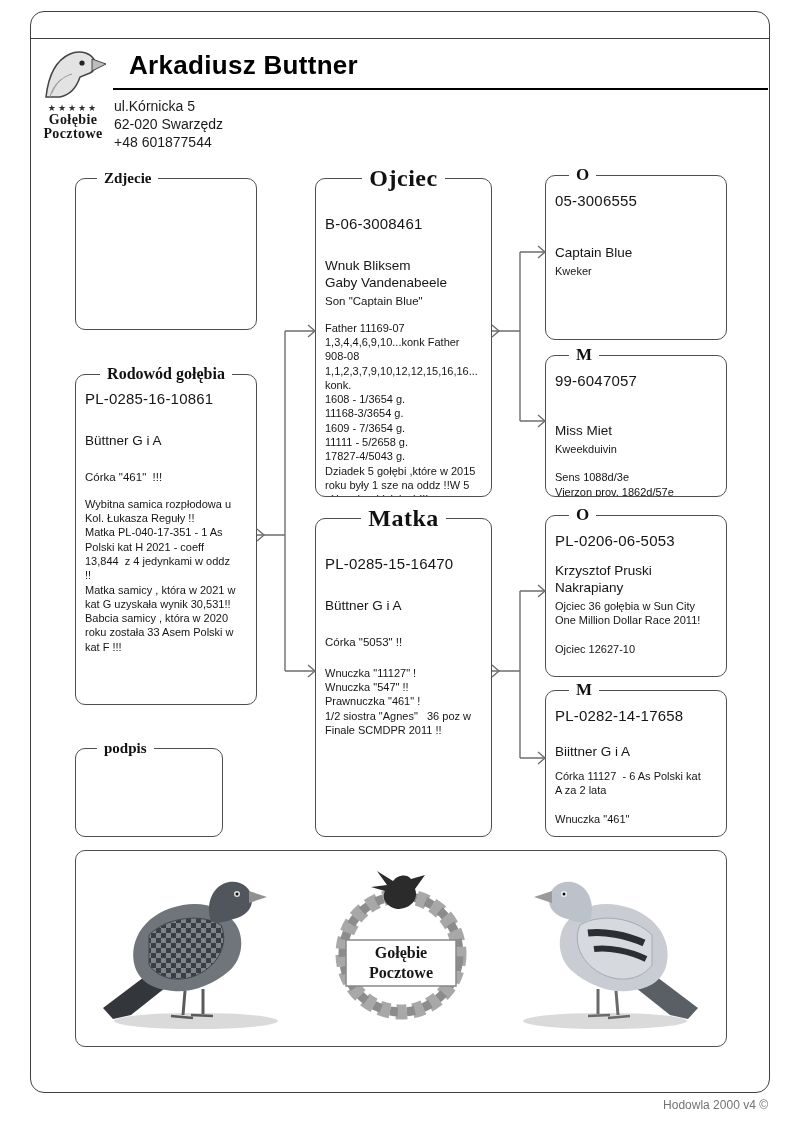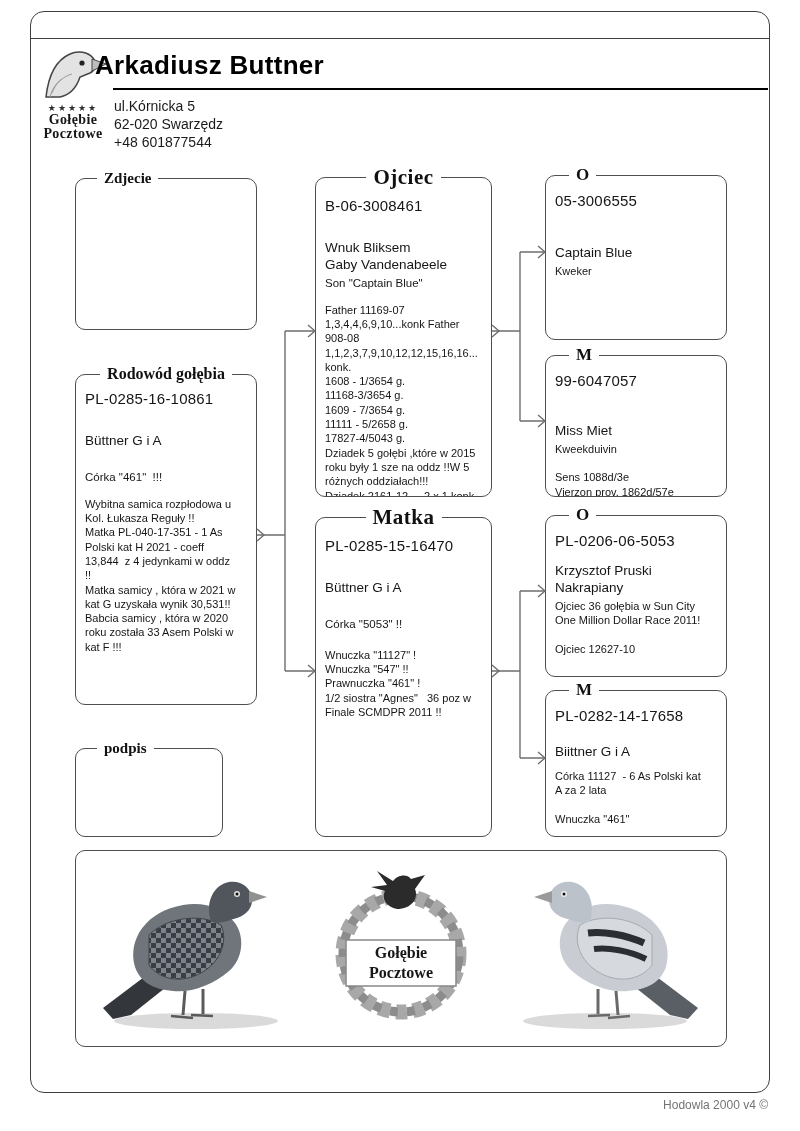--- a/index.html
+++ b/index.html
@@ -10,34 +10,34 @@
   
   .outer-border{position:absolute;left:30px;top:11px;width:740px;height:1082px;
     border:1.6px solid #3f3f3f;border-radius:14px;box-sizing:border-box;}
   .top-rule{position:absolute;left:30px;top:38px;width:740px;border-top:1.6px solid #3f3f3f;}
 
   
   .logo{position:absolute;left:36px;top:48px;width:74px;text-align:center;}
   .logo-stars{font-size:9px;letter-spacing:2px;color:#2e2e2e;margin-top:1px;}
   .logo-word{font-family:"Liberation Serif", serif;font-weight:bold;font-size:14px;
     line-height:1.02;color:#161616;letter-spacing:0.4px;}
-  .breeder-name{position:absolute;left:95px;top:50px;margin:0;font-size:26px;font-weight:bold;
+  .breeder-name{position:absolute;left:129px;top:50px;margin:0;font-size:26px;font-weight:bold;
     letter-spacing:0.3px;color:#000;}
   .name-underline{position:absolute;left:113px;top:88px;width:655px;border-top:2px solid #000;}
   .address{position:absolute;left:114px;top:97px;font-size:14px;line-height:1.3;
     white-space:pre-wrap;color:#1a1a1a;}
 
   
   fieldset.box{position:absolute;margin:0;padding:4px 9px 6px 9px;min-width:0;
     border:1.5px solid #4f4f4f;border-radius:10px;background:#fff;box-sizing:border-box;overflow:hidden;}
   fieldset.box legend{font-family:"Liberation Serif", serif;font-weight:bold;color:#111;
     padding:0 7px;white-space:nowrap;}
   legend.legend-small{margin-left:12px;font-size:15px;}
   legend.legend-mid{margin:0 auto;font-size:16px;}
-  legend.legend-parent{margin:0 auto;font-size:21px;letter-spacing:0.5px;}
+  legend.legend-parent{margin:16px auto;font-size:24px;letter-spacing:0.5px;}
   legend.legend-gp{margin-left:14px;font-size:17px;}
 
   .photo-box{left:75px;top:170px;width:182px;height:160px;}
   .pedigree-box{left:75px;top:365px;width:182px;height:340px;}
   .signature-box{left:75px;top:740px;width:148px;height:97px;}
   .father-box{left:315px;top:165px;width:177px;height:332px;}
   .mother-box{left:315px;top:505px;width:177px;height:332px;}
   .gp1{left:545px;top:165px;width:182px;height:175px;}
   .gp2{left:545px;top:345px;width:182px;height:152px;}
   .gp3{left:545px;top:505px;width:182px;height:172px;}

